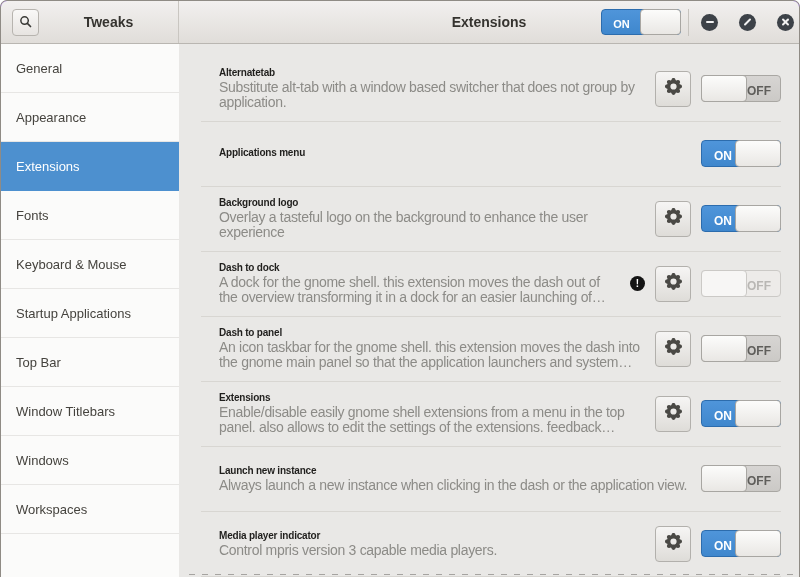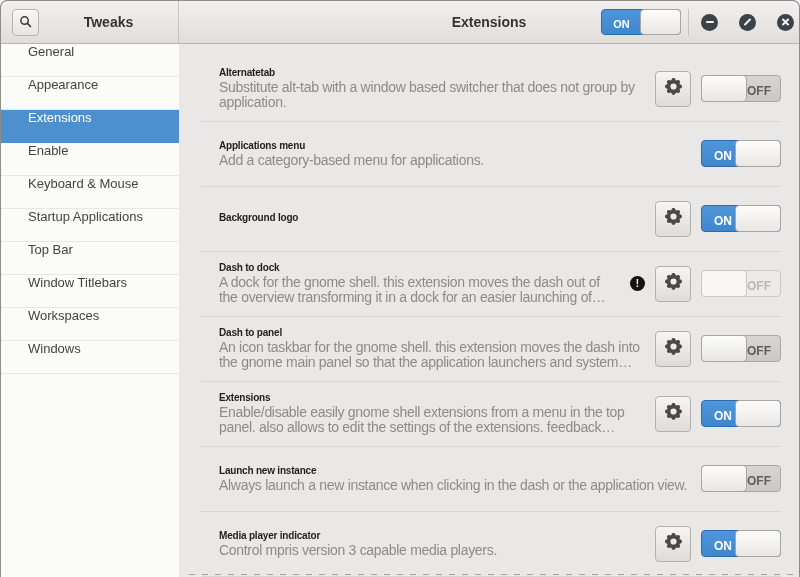--- a/index.html
+++ b/index.html
@@ -79,21 +79,21 @@
   .toggle.off .tg-label{ right:0; color:#5f5e5b; }
   .toggle.off .tg-handle{ left:-1px; }
   .toggle.off.disabled{ background:#edebe9; border-color:#cbc9c6; }
   .toggle.off.disabled .tg-label{ color:#b9b7b4; }
   .toggle.off.disabled .tg-handle{ background:#f7f6f5; border-color:#cbc9c6; }
 
   
   .body{ display:flex; height:533px; }
   .sidebar{ width:178px; flex:0 0 178px; background:#fbfbfa; }
   .side-item{
-    height:33px; display:flex; padding-left:27px;
+    height:49px; display:flex; align-items:center; padding-left:15px;
     font-size:13px; color:#45433e; border-bottom:1px solid #e7e6e4;
     background:#fbfbfa;
   }
   .side-item.selected{ background:#4d90cf; color:#ffffff; border-bottom-color:#4d90cf; }
 
   .content{ flex:1; position:relative; background:#e9e8e6; padding:12px 18px 0 22px; overflow:hidden; }
   .rows{ position:relative; }
   .row{
     position:relative; height:65px; display:flex; align-items:center;
     padding-left:18px;
@@ -170,39 +170,39 @@
         <div class="side-item">
           <span>General</span>
         </div>
         <div class="side-item">
           <span>Appearance</span>
         </div>
         <div class="side-item selected">
           <span>Extensions</span>
         </div>
         <div class="side-item">
-          <span>Enable</span>
+          <span>Fonts</span>
         </div>
         <div class="side-item">
           <span>Keyboard &amp; Mouse</span>
         </div>
         <div class="side-item">
           <span>Startup Applications</span>
         </div>
         <div class="side-item">
           <span>Top Bar</span>
         </div>
         <div class="side-item">
           <span>Window Titlebars</span>
         </div>
         <div class="side-item">
+          <span>Windows</span>
+        </div>
+        <div class="side-item">
           <span>Workspaces</span>
-        </div>
-        <div class="side-item">
-          <span>Windows</span>
         </div>
       </div>
     <div class="content">
       <div class="rows" id="rows">
           <div class="row">
             <div class="row-text">
               <div class="row-title">Alternatetab</div>
               <div class="row-desc">Substitute alt-tab with a window based switcher that does not group by application.</div>
             </div>
             <div class="row-controls">
@@ -213,32 +213,32 @@
               </div>
               <div class="toggle sz-row off">
                 <span class="tg-label">OFF</span>
                 <span class="tg-handle"></span>
               </div>
             </div>
           </div>
           <div class="row">
             <div class="row-text">
               <div class="row-title">Applications menu</div>
-              <div class="row-desc">Add a category-based menu for applications.</div>
             </div>
             <div class="row-controls">
               <div class="toggle sz-row on">
                 <span class="tg-label">ON</span>
                 <span class="tg-handle"></span>
               </div>
             </div>
           </div>
           <div class="row">
             <div class="row-text">
               <div class="row-title">Background logo</div>
+              <div class="row-desc">Overlay a tasteful logo on the background to enhance the user experience</div>
             </div>
             <div class="row-controls">
               <div class="gear-btn">
                 <span><svg width="17" height="17" viewBox="0 0 16 16" fill="#4a4945">
                     <path fill-rule="evenodd" d="M9.796 1.343c-.527-1.79-3.065-1.79-3.592 0l-.094.319a.873.873 0 01-1.255.52l-.292-.16c-1.64-.892-3.433.902-2.54 2.541l.159.292a.873.873 0 01-.52 1.255l-.319.094c-1.79.527-1.79 3.065 0 3.592l.319.094a.873.873 0 01.52 1.255l-.16.292c-.892 1.64.901 3.434 2.541 2.54l.292-.159a.873.873 0 011.255.52l.094.319c.527 1.79 3.065 1.79 3.592 0l.094-.319a.873.873 0 011.255-.52l.292.16c1.64.893 3.434-.902 2.54-2.541l-.159-.292a.873.873 0 01.52-1.255l.319-.094c1.79-.527 1.79-3.065 0-3.592l-.319-.094a.873.873 0 01-.52-1.255l.16-.292c.893-1.64-.902-3.433-2.541-2.54l-.292.159a.873.873 0 01-1.255-.52l-.094-.319zM8 10.93a2.929 2.929 0 100-5.86 2.929 2.929 0 000 5.86z"></path>
                   </svg></span>
               </div>
               <div class="toggle sz-row on">
                 <span class="tg-label">ON</span>
                 <span class="tg-handle"></span>

